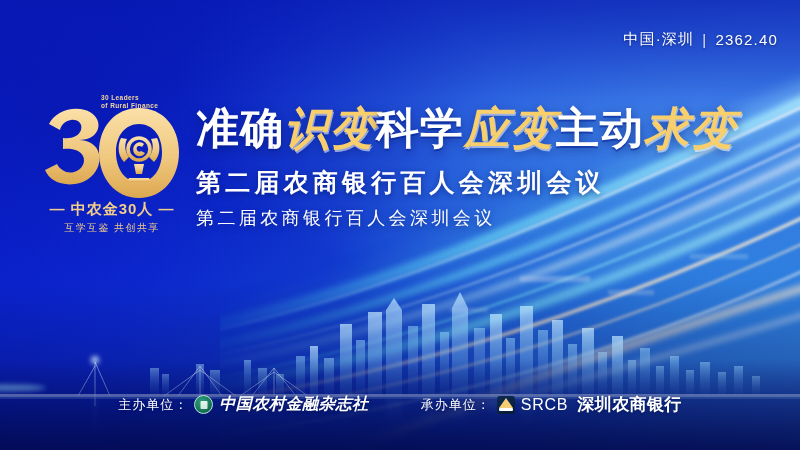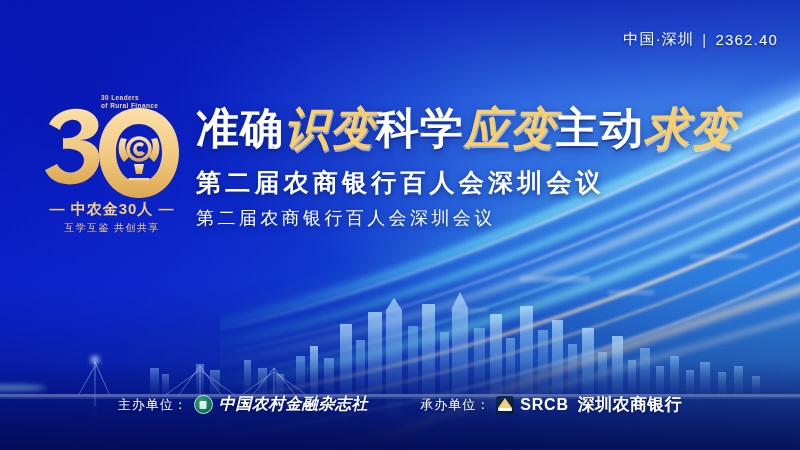--- a/index.html
+++ b/index.html
@@ -116,21 +116,21 @@
   .credit .lbl{
     font-size:13px;color:#ffffff;letter-spacing:1px;font-weight:500;
     text-shadow:0 1px 3px rgba(0,15,80,.7);
   }
   .credit .org{
     font-size:15px;color:#ffffff;letter-spacing:.6px;
     text-shadow:0 1px 3px rgba(0,15,80,.7);
   }
   .credit .org.calli{font-family:"DejaVu Serif",serif;font-weight:700;font-style:italic;font-size:16px;}
   .credit .org.brand{font-size:17px;font-weight:700;letter-spacing:.4px;font-family:Liberation Mono, monospace;}
-  .srcb-word{font-size:16px;font-weight:700;letter-spacing:.8px;color:#fff;margin-right:3px;}
+  .srcb-word{font-size:16px;font-weight:400;letter-spacing:.8px;color:#fff;margin-right:3px;}
 
   .emblem-green{
     width:17px;height:17px;border-radius:50%;
     background:radial-gradient(circle at 38% 32%, #2f9f7a 0%, #17795c 55%, #0c5340 100%);
     border:1px solid #bfe8d6;
     position:relative;flex:none;
   }
   .emblem-green::after{
     content:"";position:absolute;left:50%;top:52%;transform:translate(-50%,-50%);
     width:7px;height:8px;border-radius:1px;

